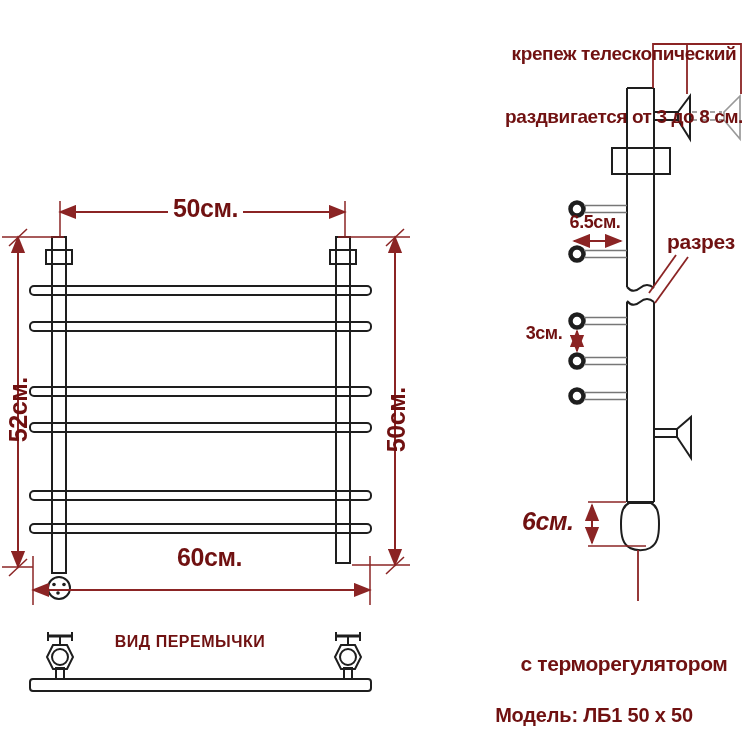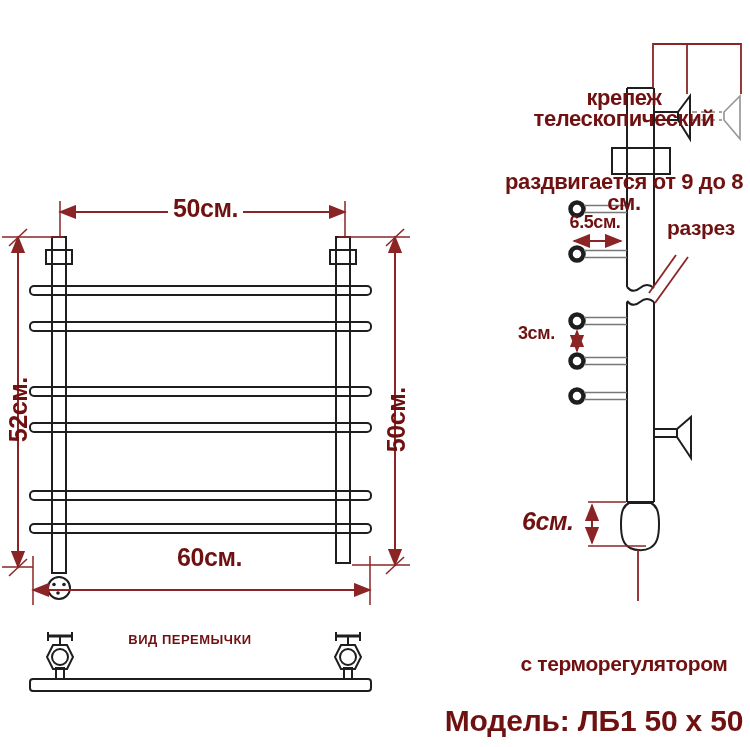--- a/index.html
+++ b/index.html
@@ -9,25 +9,25 @@
   }
   #artwork{position:absolute;left:0;top:0;}
   .lbl{
     position:absolute;color:#701111;font-weight:bold;letter-spacing:-0.4px;
     white-space:pre-wrap;line-height:1.1;
   }
   .lbl.onwhite{background:#fff;padding:0 5px;}
   .dim{font-size:25px;}
   .rot{transform:rotate(-90deg);transform-origin:50% 50%;}
   .ctr{text-align:center;}
-  .note{font-size:22px;line-height:21px;margin-top:44px;}
+  .note{font-size:19px;line-height:21px;}
   .small-dim{font-size:18px;}
   .heater{font-size:21px;line-height:26px;}
-  .model{font-size:30px;letter-spacing:-0.2px;}
-  .crossbar-title{font-size:13px;letter-spacing:0.5px;}
+  .model{font-size:20px;letter-spacing:-0.2px;}
+  .crossbar-title{font-size:16px;letter-spacing:0.5px;}
   .razrez{font-size:21px;}
 </style>
 </head>
 <body>
 
 <div id="stage">
 
   <svg id="artwork" width="750" height="747" viewBox="0 0 750 747">
     <defs>
       <marker id="arr" viewBox="0 0 10 8" refX="9" refY="4" markerWidth="9" markerHeight="7.5" orient="auto-start-reverse">
@@ -178,38 +178,38 @@
       <line x1="588" y1="502" x2="626" y2="502" stroke-width="1.5"></line>
       <line x1="588" y1="546" x2="646" y2="546" stroke-width="1.5"></line>
       <line x1="592" y1="505" x2="592" y2="543" marker-start="url(#arr)" marker-end="url(#arr)"></line>
 
       <line x1="638" y1="550" x2="638" y2="601" stroke-width="1.8"></line>
     </g>
   </svg>
 
   <div class="lbl note ctr" style="left:498px;top:1px;width:252px;">
     <div>крепеж телескопический</div>
-    <div>раздвигается от 9 до 8 см.</div>
+    <div>раздвигается от 3 до 8 см.</div>
   </div>
 
   <div class="lbl dim onwhite" style="left:168px;top:195px;">50см.</div>
 
   <div class="lbl dim rot ctr" style="left:-16px;top:396px;width:70px;">52см.</div>
 
   <div class="lbl dim rot ctr" style="left:362px;top:406px;width:70px;">50см.</div>
 
   <div class="lbl dim onwhite" style="left:172px;top:544px;">60см.</div>
 
   <div class="lbl crossbar-title ctr" style="left:104px;top:633px;width:172px;">ВИД ПЕРЕМЫЧКИ</div>
 
   <div class="lbl small-dim ctr" style="left:558px;top:213px;width:74px;">6.5см.</div>
 
-  <div class="lbl razrez" style="left:667px;top:216px;">разрез</div>
-
-  <div class="lbl small-dim" style="left:518px;top:324px;width:52px;text-align:left;">3см.</div>
+  <div class="lbl razrez" style="left:667px;top:230px;">разрез</div>
+
+  <div class="lbl small-dim" style="left:518px;top:324px;width:52px;text-align:center;">3см.</div>
 
   <div class="lbl dim" style="left:522px;top:508px;font-style:italic;">6см.</div>
 
   <div class="lbl heater ctr" style="left:498px;top:599px;width:252px;">
     <div>с терморегулятором</div>
   </div>
 
   <div class="lbl model ctr" style="left:438px;top:704px;width:312px;">Модель: ЛБ1 50 х 50</div>
 
 </div>

